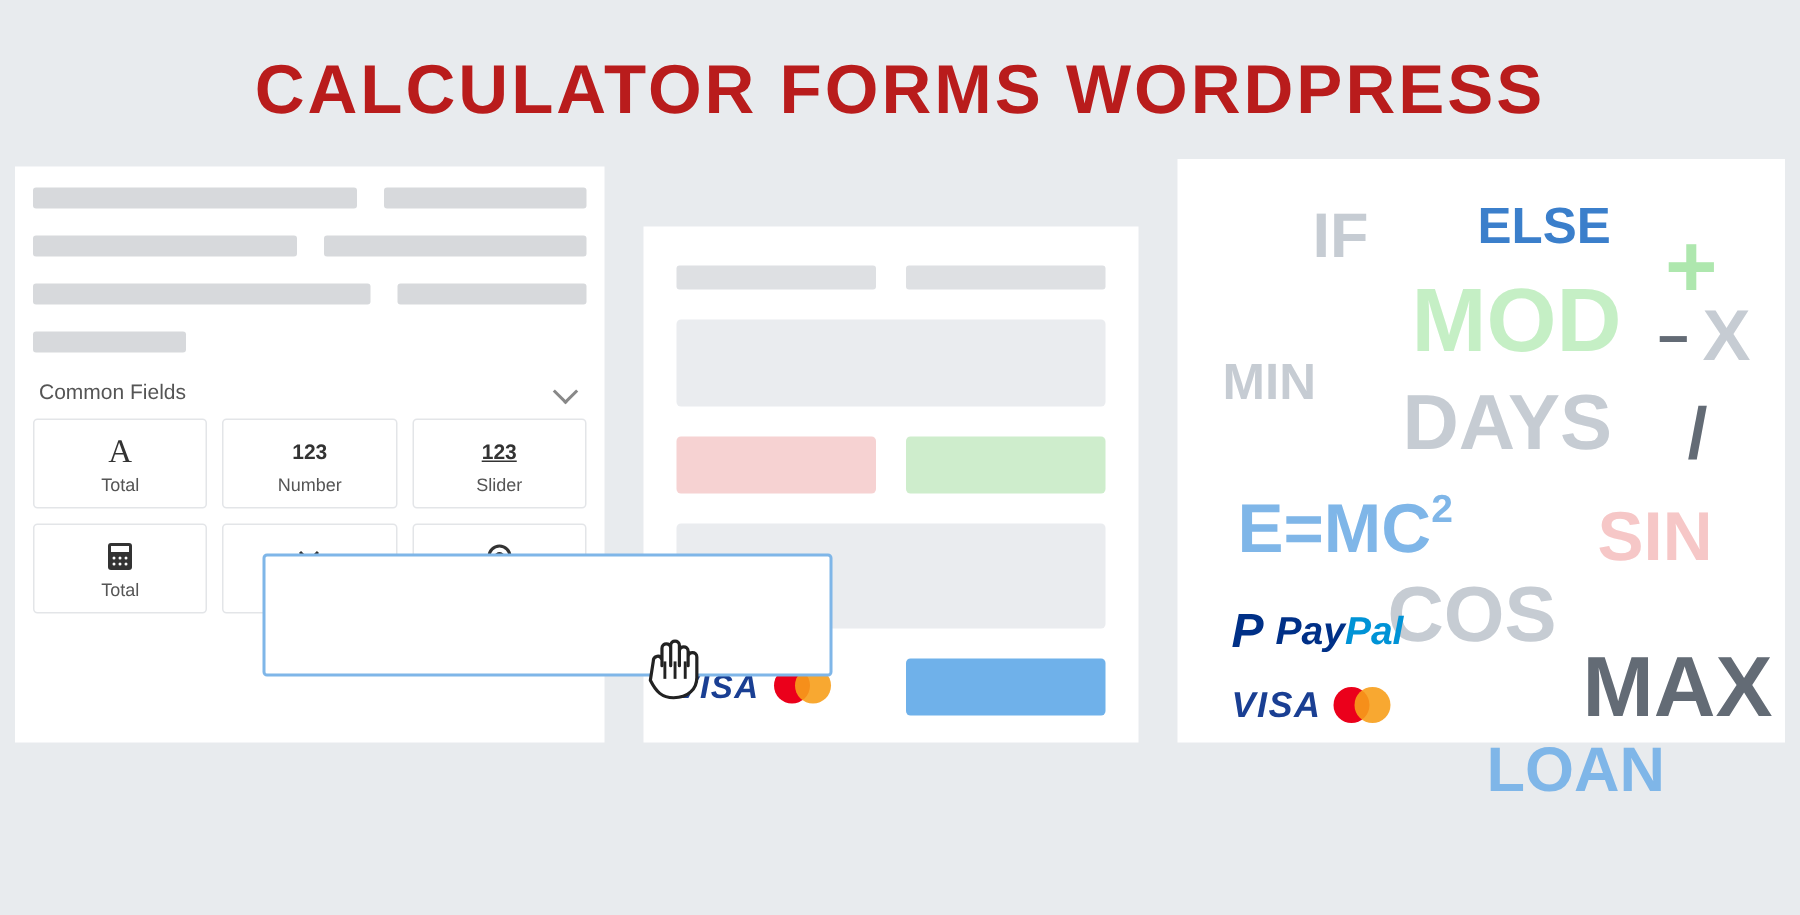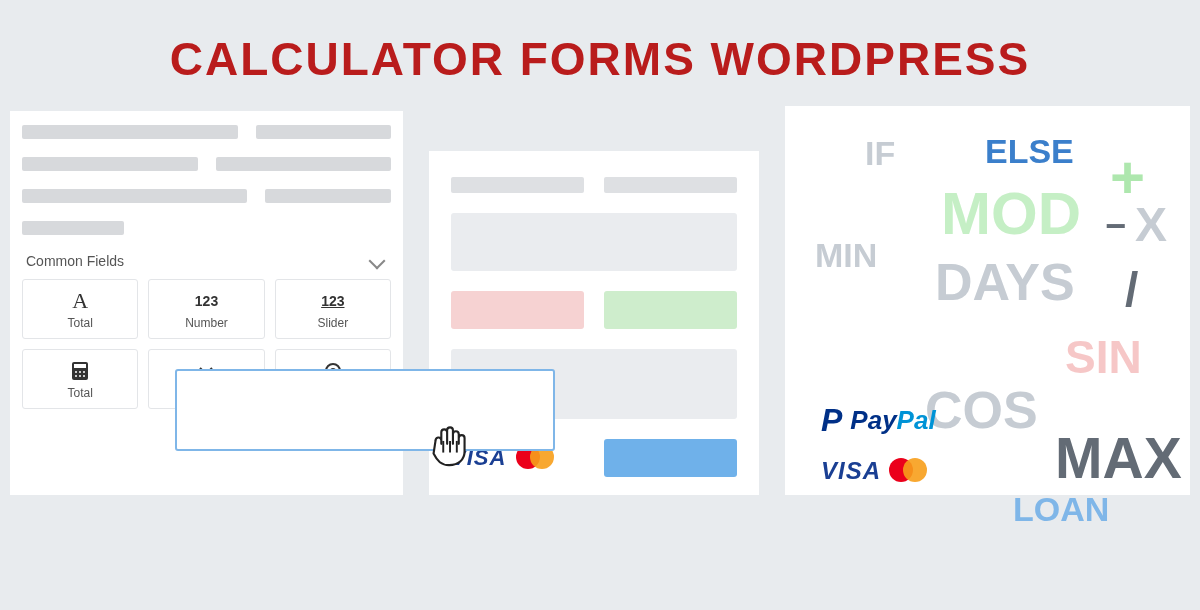--- a/index.html
+++ b/index.html
@@ -297,33 +297,36 @@
         <span class="mc-logo">
             <span class="c1"></span>
             <span class="c2"></span>
           </span>
       </div>
       <div class="pv-blue-btn"></div>
     </div>
   </div>
 
   <div class="panel-right">
-    <span class="w c-grey" style="left:80px; top:30px; font-size:34px">IF</span>
+    <span class="w c-grey" style="left:90px; top:30px; font-size:42px">IF</span>
     <span class="w c-blue" style="left:200px;top:28px; font-size:34px">ELSE</span>
     <span class="w c-green2" style="left:325px;top:42px; font-size:60px;font-weight:900">+</span>
     <span class="w c-green" style="left:140px;top:78px; font-size:60px">MOD</span>
     <span class="w c-dark" style="left:320px;top:102px;font-size:36px">−</span>
     <span class="w c-grey" style="left:350px;top:95px; font-size:48px">X</span>
     <span class="w c-grey" style="left:30px; top:132px;font-size:34px">MIN</span>
     <span class="w c-grey" style="left:150px;top:150px;font-size:52px">DAYS</span>
     <span class="w c-dark" style="left:340px;top:160px;font-size:48px">/</span>
+    <span class="w c-lblue" style="left:40px; top:220px;font-size:46px">
+      <span>E=MC</span><sup style="font-size:26px;vertical-align:20px">2</sup>
+    </span>
     <span class="w c-pink" style="left:280px;top:228px;font-size:46px">SIN</span>
     <span class="w c-grey" style="left:140px;top:278px;font-size:52px">COS</span>
     <span class="w c-dark" style="left:270px;top:324px;font-size:57px">MAX</span>
-    <span class="w c-lblue" style="left:228px;top:386px;font-size:34px">LOAN</span>
+    <span class="w c-lblue" style="left:206px;top:386px;font-size:42px">LOAN</span>
 
     <div class="paypal-wrap">
       <span class="paypal-p">P</span>
       <span class="paypal-word">Pay<span class="pal">Pal</span></span>
     </div>
     <div class="visa-wrap">
       <span class="visa-word" style="font-size:24px">VISA</span>
       <span class="mc-logo">
           <span class="c1"></span>
           <span class="c2"></span>

